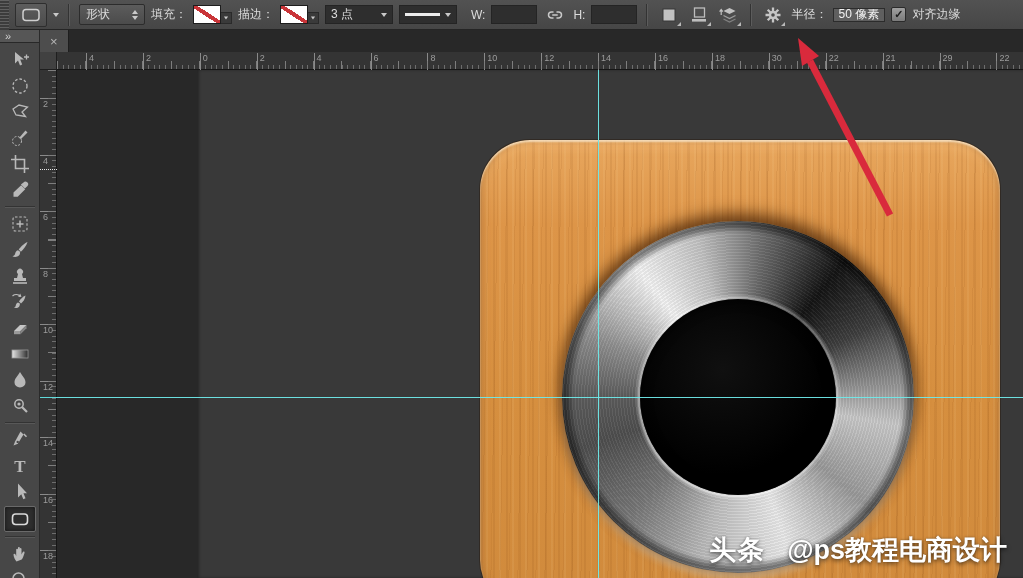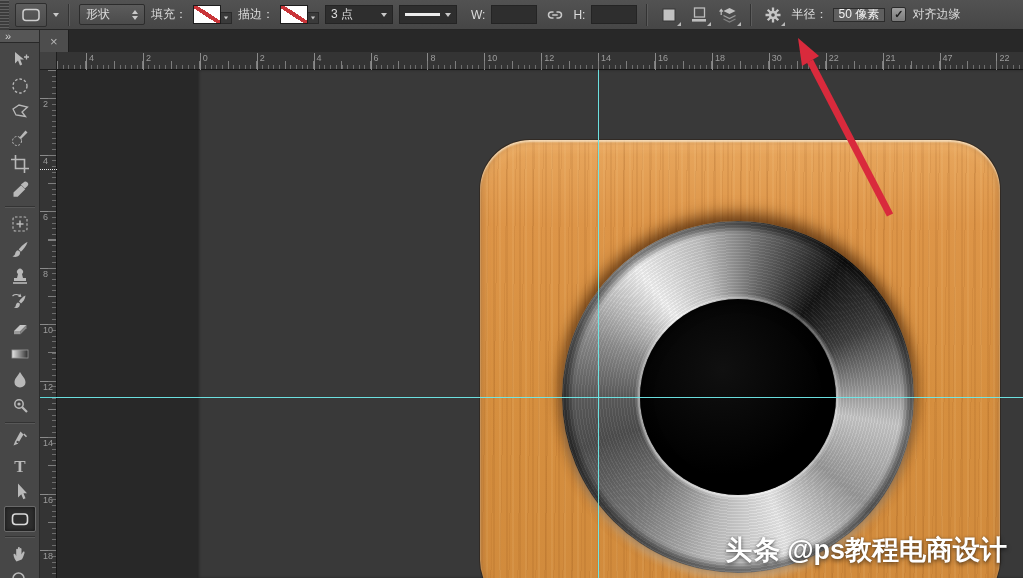--- a/index.html
+++ b/index.html
@@ -111,21 +111,21 @@
       0 7px 9px -2px rgba(255,240,210,.75);}
   .speaker-hole{position:absolute;left:78px;top:78px;width:196px;height:196px;border-radius:50%;
     background:radial-gradient(circle at 42% 36%,#101010,#000 62%);
     box-shadow:inset 0 0 12px rgba(0,0,0,.9),-2px 3px 3px -1px rgba(255,255,255,.40);}
   .guide-v{position:absolute;top:0;bottom:0;left:541px;width:1px;background:#6fe9e9;opacity:.95;}
   .guide-h{position:absolute;left:0;right:0;top:327px;height:1px;background:#6fe9e9;opacity:.95;}
   
   .arrow-svg{position:absolute;left:0;top:0;width:1023px;height:578px;pointer-events:none;z-index:60;}
   .watermark{position:absolute;right:16px;bottom:10px;z-index:55;color:#fff;font-size:27px;
     font-weight:bold;white-space:nowrap;text-shadow:0 2px 4px rgba(0,0,0,.55),0 0 2px rgba(0,0,0,.35);}
-  .watermark .brand{font-weight:900;letter-spacing:1px;margin-right:6px;font-family:Liberation Serif, serif;}
+  .watermark .brand{font-weight:900;letter-spacing:1px;margin-right:22px;font-family:Liberation Serif, serif;}
 </style>
 </head>
 <body>
 
 <div class="app">
 
   <div class="options-bar">
     <div class="opt-grip"></div>
     <div class="obtn preset-btn">
       <svg width="22" height="22" viewBox="0 0 22 22">
@@ -366,21 +366,21 @@
             <span class="hlabel" style="left: 313.5px;">6</span>
             <span class="hlabel" style="left: 370.4px;">8</span>
             <span class="hlabel" style="left: 427.3px;">10</span>
             <span class="hlabel" style="left: 484.2px;">12</span>
             <span class="hlabel" style="left: 541.1px;">14</span>
             <span class="hlabel" style="left: 598px;">16</span>
             <span class="hlabel" style="left: 654.9px;">18</span>
             <span class="hlabel" style="left: 711.8px;">30</span>
             <span class="hlabel" style="left: 768.7px;">22</span>
             <span class="hlabel" style="left: 825.6px;">21</span>
-            <span class="hlabel" style="left: 882.5px;">47</span>
+            <span class="hlabel" style="left: 882.5px;">29</span>
             <span class="hlabel" style="left: 939.4px;">22</span>
           </div>
         <div class="ruler-v">
           <div class="vruler-dotted-mark" style="top:99px"></div>
           <div class="vruler-guide-mark" style="top:327px"></div>
         <span class="vlabel" style="top: 28px;">2</span>
             <span class="vlabel" style="top: 84.5px;">4</span>
             <span class="vlabel" style="top: 141px;">6</span>
             <span class="vlabel" style="top: 197.5px;">8</span>
             <span class="vlabel" style="top: 254px;">10</span>

